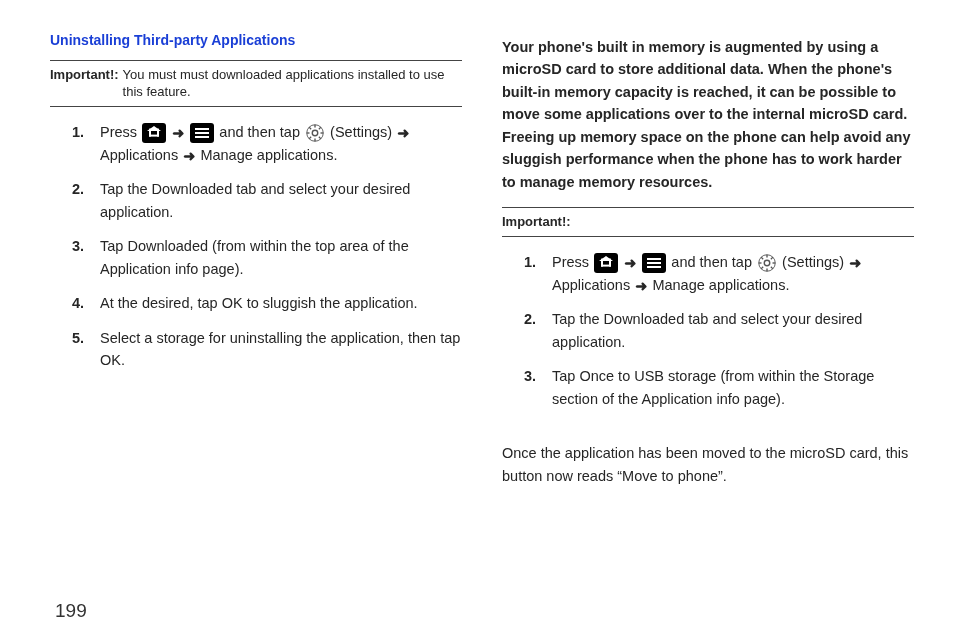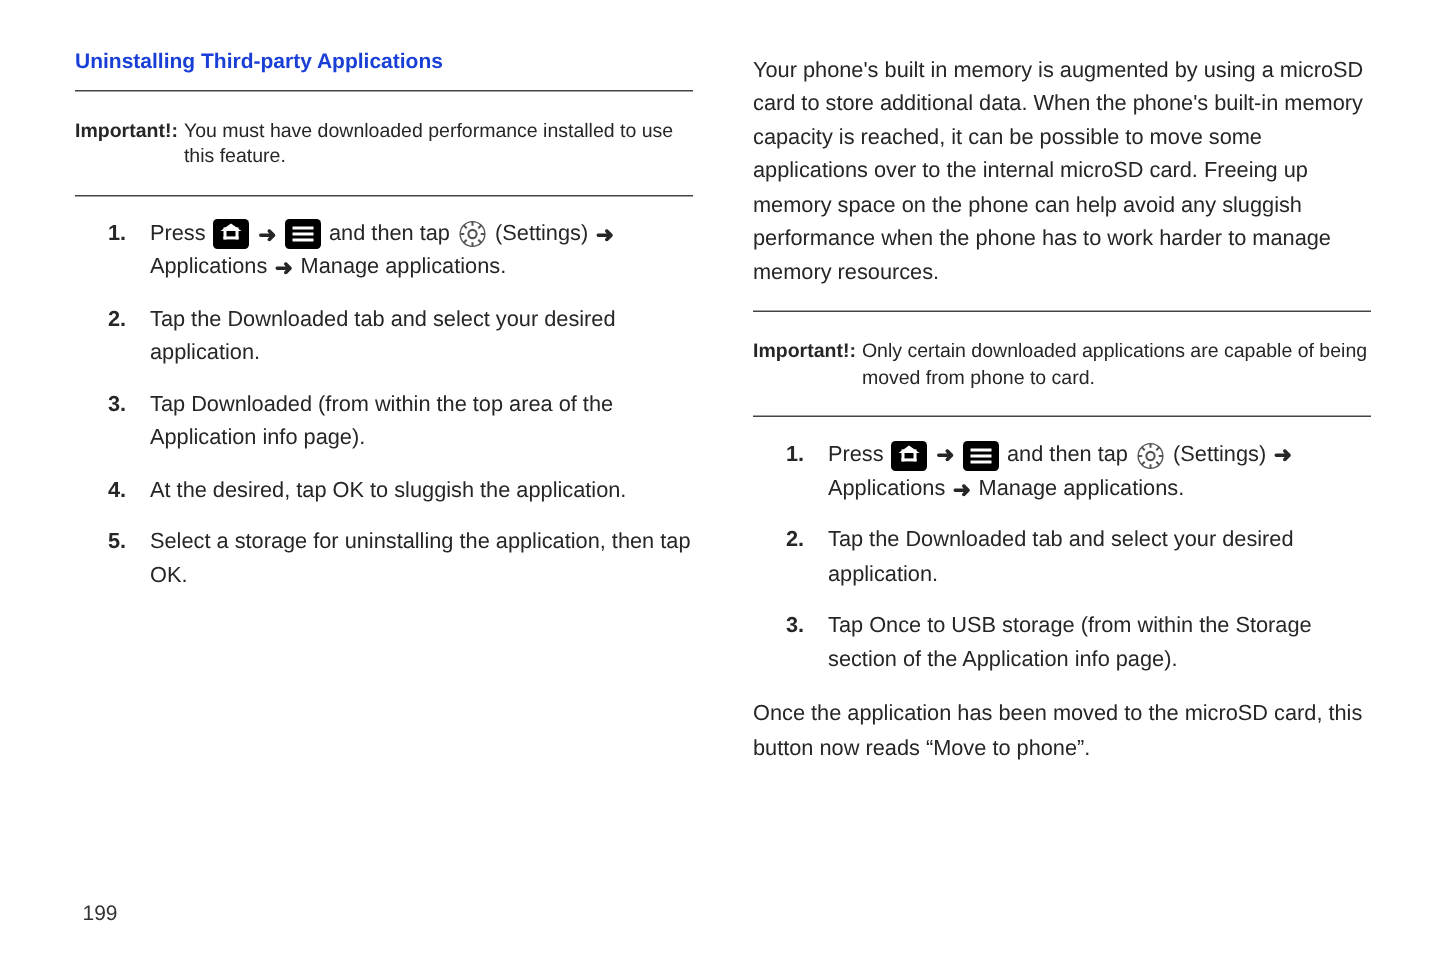--- a/index.html
+++ b/index.html
@@ -25,21 +25,21 @@
   }
   .section-title {
     color: #1a3fd6;
     font-weight: bold;
     font-size: 14px;
     margin: 0 0 8px 0;
   }
   .imp-box {
     border-top: 1px solid #444;
     border-bottom: 1px solid #444;
-    padding: 17px 0;
+    padding: 5px 0;
     font-size: 13px;
     margin-bottom: 14px;
     line-height: 1.35;
     display: flex;
     gap: 4px;
   }
   .imp-label {
     font-weight: bold;
     white-space: nowrap;
   }
@@ -115,43 +115,44 @@
   }
   .icon-gear svg { display: block; }
   .arrow {
     font-weight: bold;
     margin: 0 1px;
     position: relative;
     top: 1px;
   }
   .para {
     margin: 6px 0 14px 0;
+    font-weight: bold;
   }
   .para-after {
-    margin: 14px 0 0 0;
+    margin: 32px 0 0 0;
   }
   .page-num {
     position: absolute;
     left: 55px;
     top: 600px;
-    font-size: 14px;
+    font-size: 19px;
     color: #333;
   }
 </style>
 </head>
 <body>
 
 <div class="page">
 
   <div class="col">
     <div class="section-title">Uninstalling Third-party Applications</div>
 
     <div class="imp-box">
       <span class="imp-label">Important!:</span>
-      <span>You must have downloaded performance installed to use this feature.</span>
+      <span>You must must downloaded applications installed to use this feature.</span>
     </div>
 
     <ol class="steps">
       <li>
         <span>Press </span>
         <span class="icon icon-home"></span>
         <span class="arrow">➜</span>
         <span class="icon icon-menu"></span>
         <span> and then tap </span>
         <span class="icon-gear">
@@ -189,21 +190,20 @@
       </li>
     </ol>
   </div>
 
   <div class="col">
 
     <p class="para">Your phone's built in memory is augmented by using a microSD card to store additional data. When the phone's built-in memory capacity is reached, it can be possible to move some applications over to the internal microSD card. Freeing up memory space on the phone can help avoid any sluggish performance when the phone has to work harder to manage memory resources.</p>
 
     <div class="imp-box">
       <span class="imp-label">Important!:</span>
-      <span>Only certain downloaded applications are capable of being moved from phone to card.</span>
     </div>
 
     <ol class="steps">
       <li>
         <span>Press </span>
         <span class="icon icon-home"></span>
         <span class="arrow">➜</span>
         <span class="icon icon-menu"></span>
         <span> and then tap </span>
         <span class="icon-gear">

